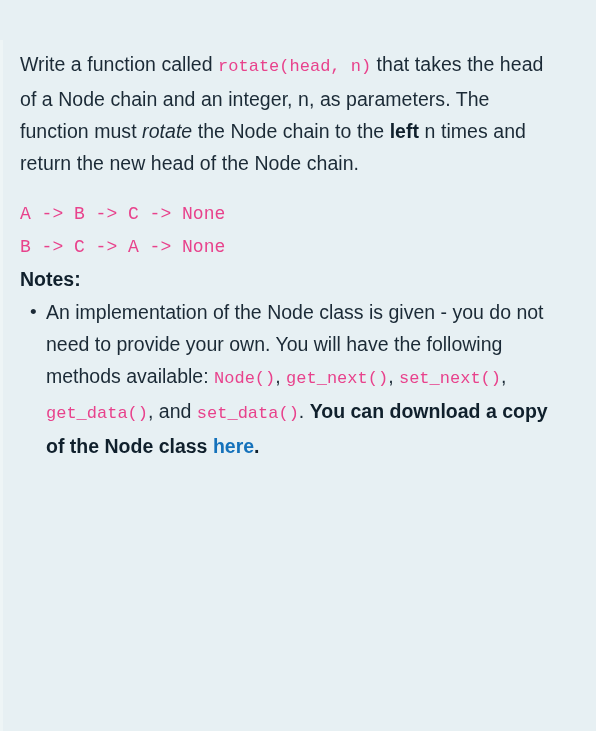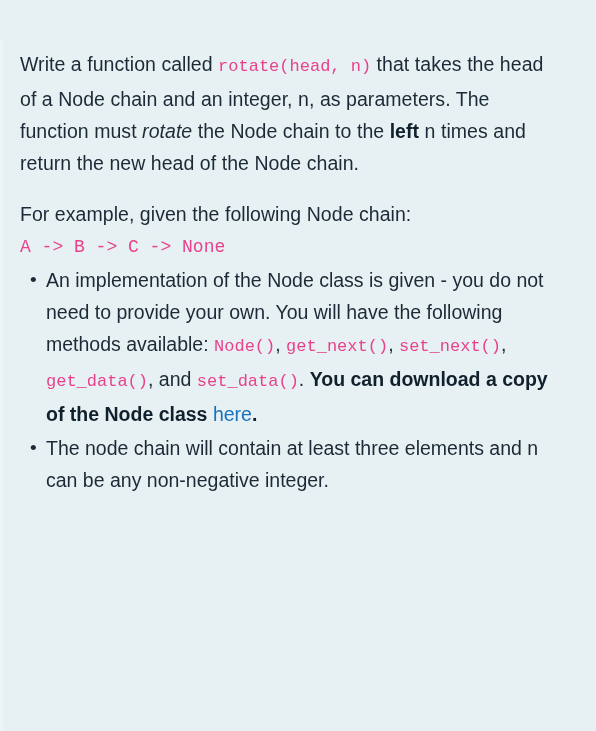--- a/index.html
+++ b/index.html
@@ -81,42 +81,42 @@
     left: -16px;
     top: 0;
     font-size: 19px;
     line-height: 32px;
     color: #1b2a36;
   }
   b, strong { font-weight: bold; color: #10202c; }
   i, em { font-style: italic; }
   a.link {
     color: #1572bb;
-    font-weight: normal;
+    font-weight: bold;
     text-decoration: none;
   }
 </style>
 </head>
 <body>
 
 <div id="page">
 
   <div id="left-edge"></div>
 
   <p class="para"><span>Write a function called </span><code class="code">rotate(head, n)</code><span> that takes the head of a Node chain and an integer, n, as parameters. The function must </span><i>rotate</i><span> the Node chain to the </span><b>left</b><span> n times and return the new head of the Node chain.</span></p>
 
-  <p class="para tight">For example, given the following Node chain:</p>
 
   <p class="codeline">A -&gt; B -&gt; C -&gt; None</p>
 
 
+  <p class="codeline">B -&gt; C -&gt; A -&gt; None</p>
 
+  <h3 class="notes-heading">Notes:</h3>
 
   <ul class="notes">
 
     <li><span>An implementation of the Node class is given - you do not need to provide your own. You will have the following methods available: </span><code class="code">Node()</code><span>, </span><code class="code">get_next()</code><span>, </span><code class="code">set_next()</code><span>, </span><code class="code">get_data()</code><span>, and </span><code class="code">set_data()</code><span>. </span><b>You can download a copy of the Node class </b><a class="link" href="#">here</a><b>.</b></li>
 
-    <li>The node chain will contain at least three elements and n can be any non-negative integer.</li>
 
 
   </ul>
 
 </div>
 
 </body></html>

